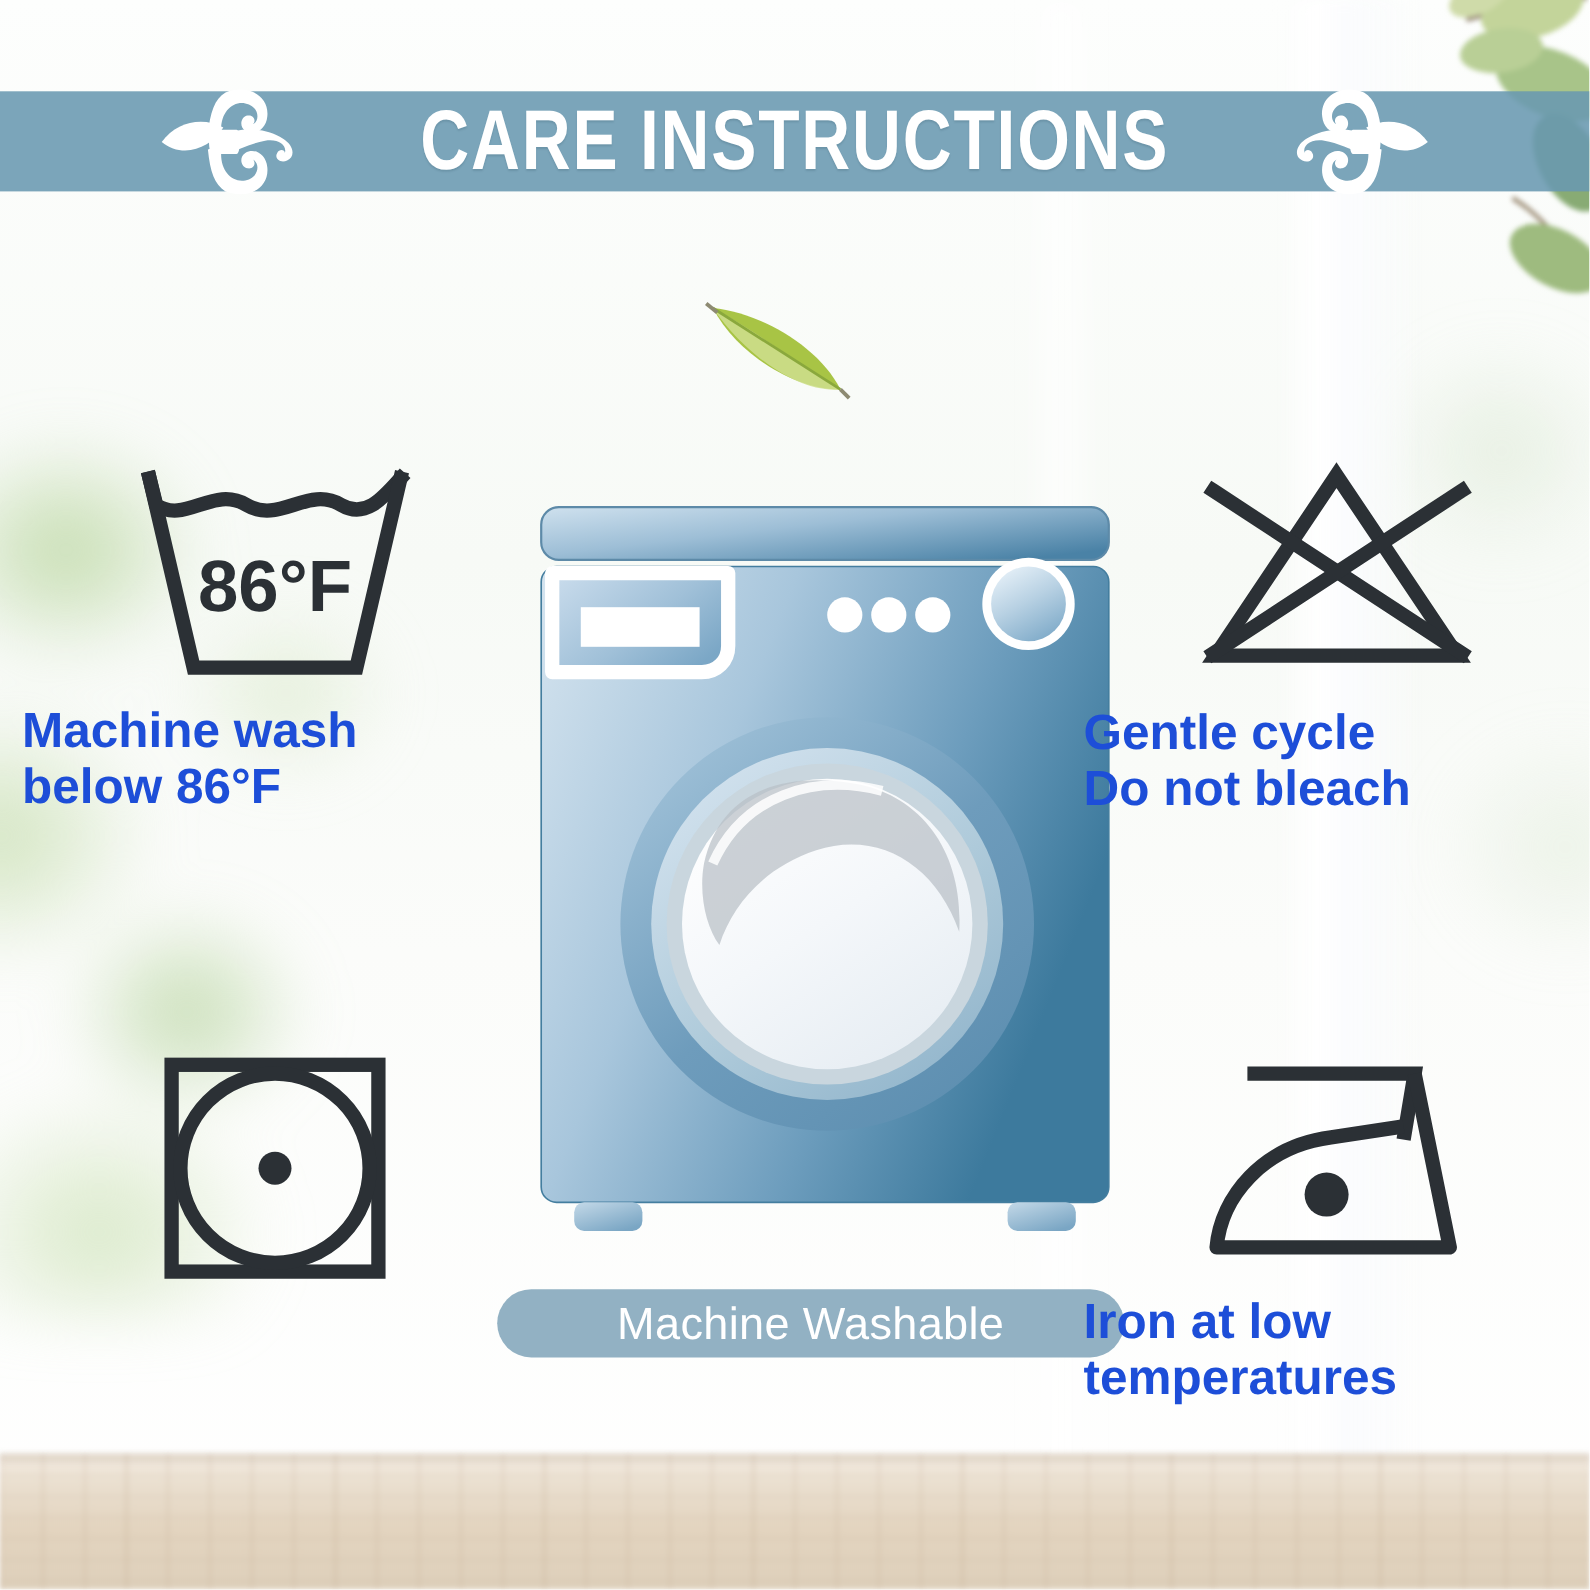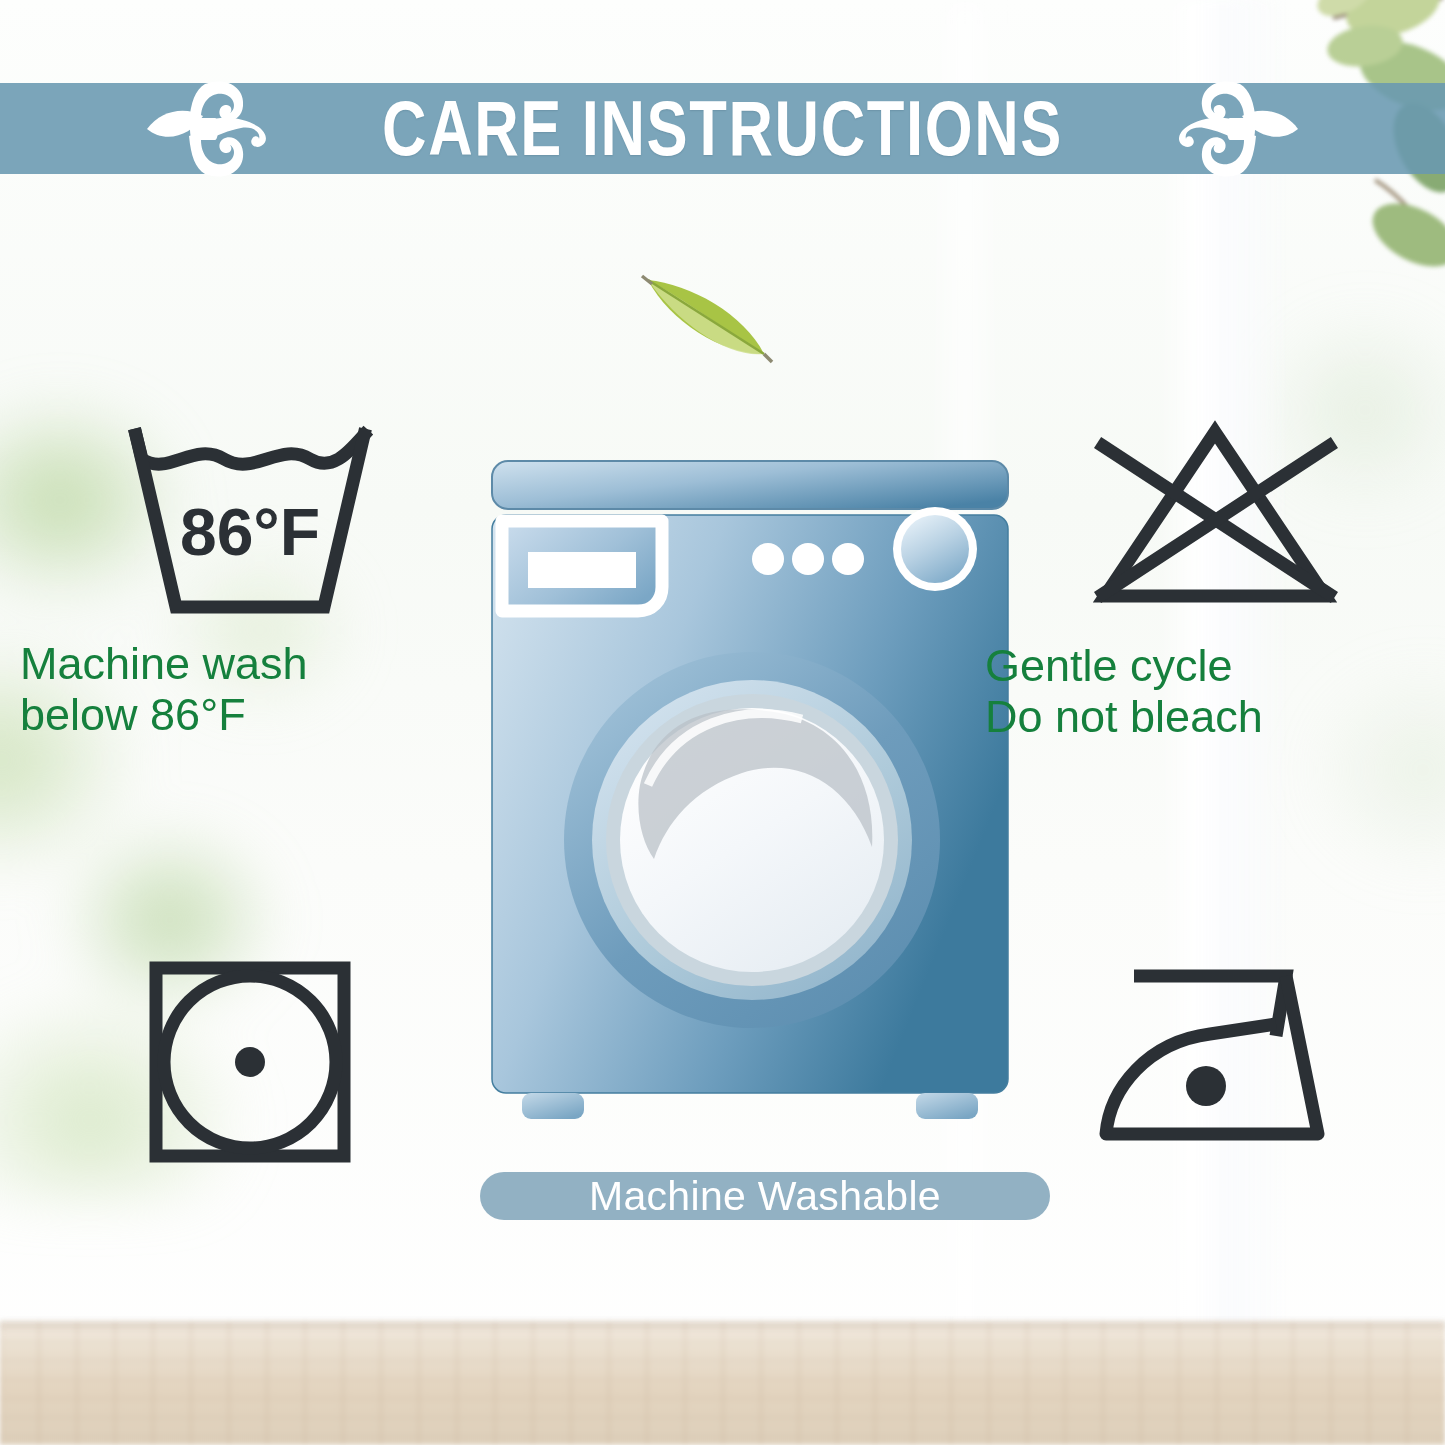--- a/index.html
+++ b/index.html
@@ -90,35 +90,35 @@
   }
   .fleur { width:130px; height:110px; flex:0 0 auto; }
   .fleur.right { transform:scaleX(-1); }
   .banner-spacer { width:22px; }
 
   
   .washer { position:absolute; left:480px; top:455px; width:540px; height:675px; z-index:4; }
 
   
   .ml-pill {
-    position:absolute; left:480px; top:1172px; width:570px; height:48px;
+    position:absolute; left:452px; top:1172px; width:570px; height:62px;
     background:rgba(122,160,182,.82);
     border-radius:31px;
     display:flex; align-items:center; justify-content:center;
     z-index:5;
   }
   .ml-pill span {
     color:#ffffff; font-size:41px; font-weight:400; letter-spacing:.3px;
   }
 
   
   .care-item { position:absolute; z-index:5; text-align:left; }
   .care-icon { display:block; margin:0 auto; }
   .care-label {
-    font-size:45px; line-height:1.14; color:#15803d; font-weight:400;
+    font-size:45px; line-height:1.14; color:#1d4ed8; font-weight:700;
     white-space:pre-line; letter-spacing:0px;
   }
 
   #item-wash  { left:20px;   top:425px;  width:460px; }
   #item-wash .care-label { margin-top:18px; }
 
   #item-bleach{ left:985px;  top:418px;  width:460px; }
   #item-bleach .care-label { margin-top:22px; }
 
   #item-dry   { left:20px;   top:958px;  width:460px; }
@@ -301,13 +301,15 @@
     <circle class="ico-fill" cx="104" cy="104" r="15"></circle>
   </svg>
 </div>
 
 <div class="care-item" id="item-iron">
   <svg class="care-icon" width="250" height="195" viewBox="0 0 250 195">
     <path class="ico-stroke" stroke-linejoin="miter" stroke-linecap="butt" d="M44 18 L196 18 L186 78"></path>
     <path class="ico-stroke" stroke-linejoin="round" stroke-linecap="butt" d="M196 18 L228 176 L16 176 C20 130 58 84 120 76 L186 66"></path>
     <circle class="ico-fill" cx="116" cy="128" r="20"></circle>
   </svg>
+  <div class="care-label">Iron at low
+temperatures</div>
 </div>
 
 </body></html>

